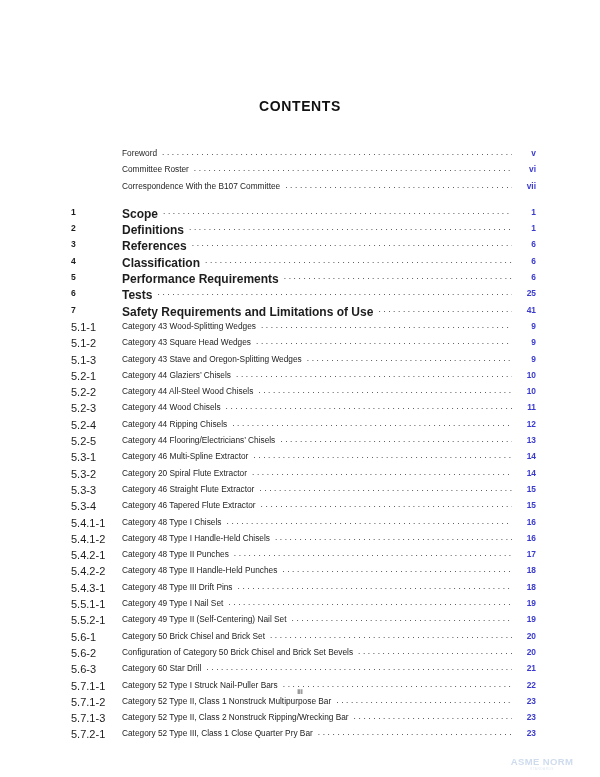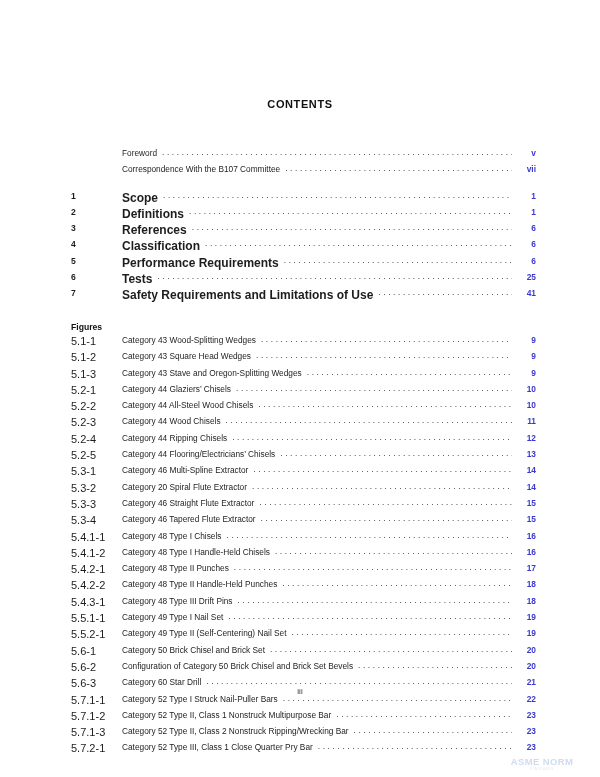--- a/index.html
+++ b/index.html
@@ -21,21 +21,21 @@
     background: #ffffff;
   }
 
   
   .doc-title {
     position: absolute;
     top: 98px;
     left: 0;
     width: 600px;
     text-align: center;
-    font-size: 11px;
+    font-size: 14px;
     font-weight: bold;
     letter-spacing: 0.6px;
     color: #111111;
   }
 
   
   .toc {
     position: absolute;
     top: 148px;
     left: 71px;
@@ -146,20 +146,26 @@
   <div class="toc">
     <div>
         <div class="row">
           <span class="num"></span>
           <span class="label">Foreword</span>
           <span class="leader"></span>
           <span class="pg">v</span>
         </div>
         <div class="row">
           <span class="num"></span>
+          <span class="label">Committee Roster</span>
+          <span class="leader"></span>
+          <span class="pg">vi</span>
+        </div>
+        <div class="row">
+          <span class="num"></span>
           <span class="label">Correspondence With the B107 Committee</span>
           <span class="leader"></span>
           <span class="pg">vii</span>
         </div>
       </div>
     <div>
         <div class="row gap-before">
           <span class="num bold">1</span>
           <span class="label bold">Scope</span>
           <span class="leader"></span>
@@ -195,21 +201,20 @@
           <span class="leader"></span>
           <span class="pg">25</span>
         </div>
         <div class="row">
           <span class="num bold">7</span>
           <span class="label bold">Safety Requirements and Limitations of Use</span>
           <span class="leader"></span>
           <span class="pg">41</span>
         </div>
       </div>
-    <div class="section-head">Figures</div>
     <div>
         <div class="row">
           <span class="num">5.1-1</span>
           <span class="label">Category 43 Wood-Splitting Wedges</span>
           <span class="leader"></span>
           <span class="pg">9</span>
         </div>
         <div class="row">
           <span class="num">5.1-2</span>
           <span class="label">Category 43 Square Head Wedges</span>

